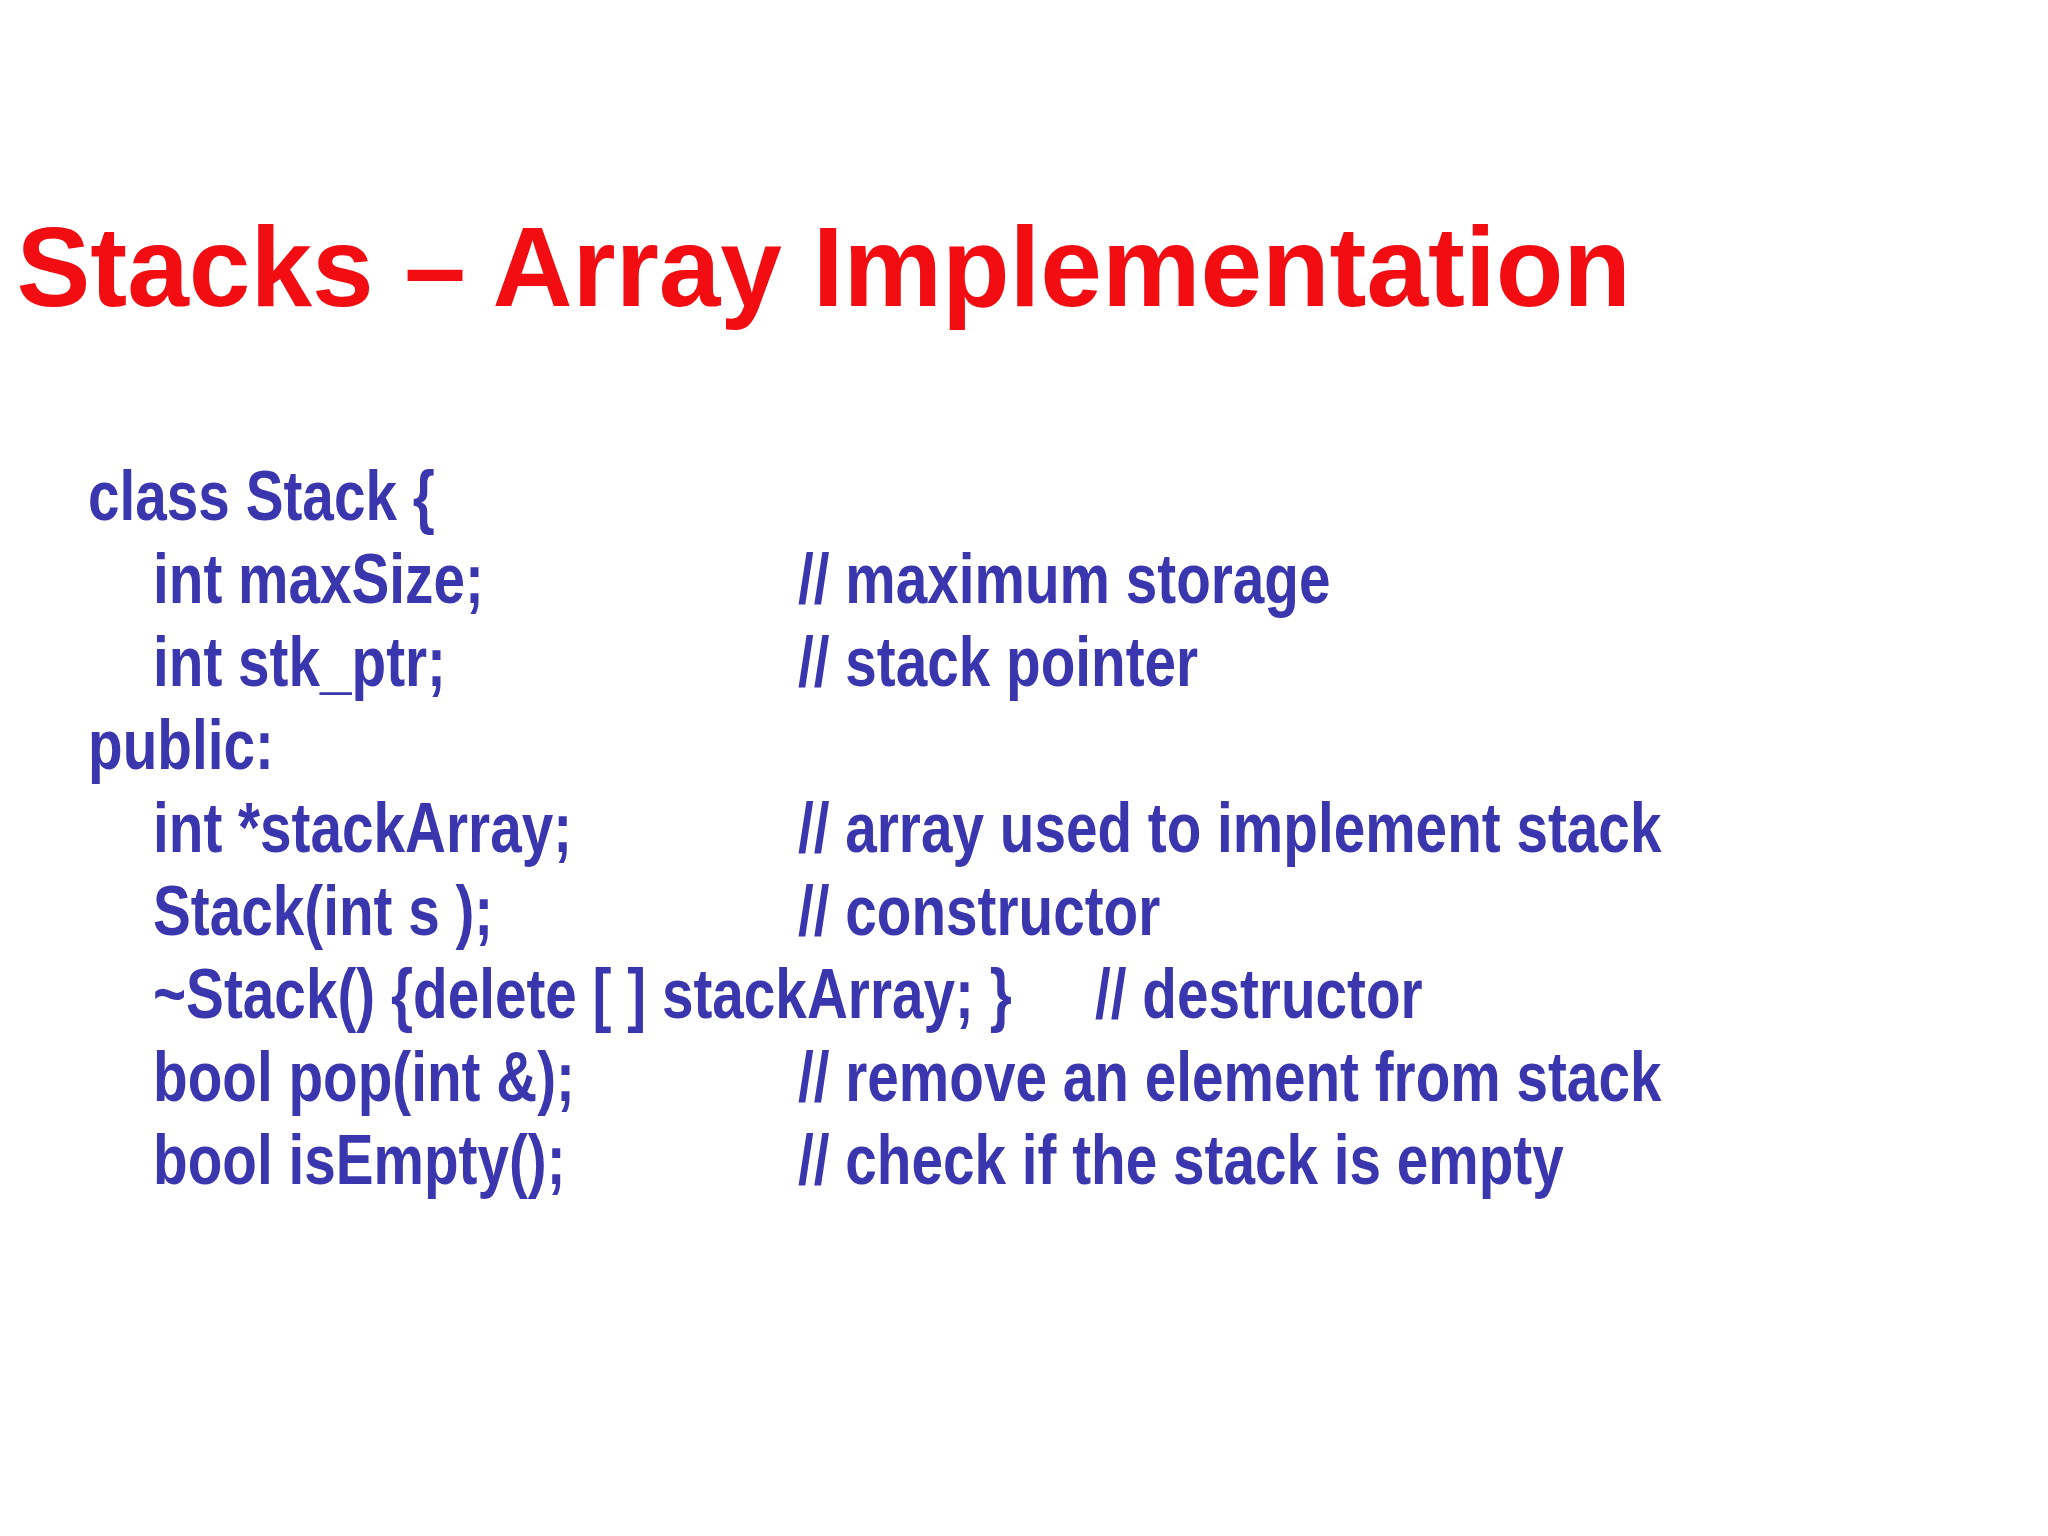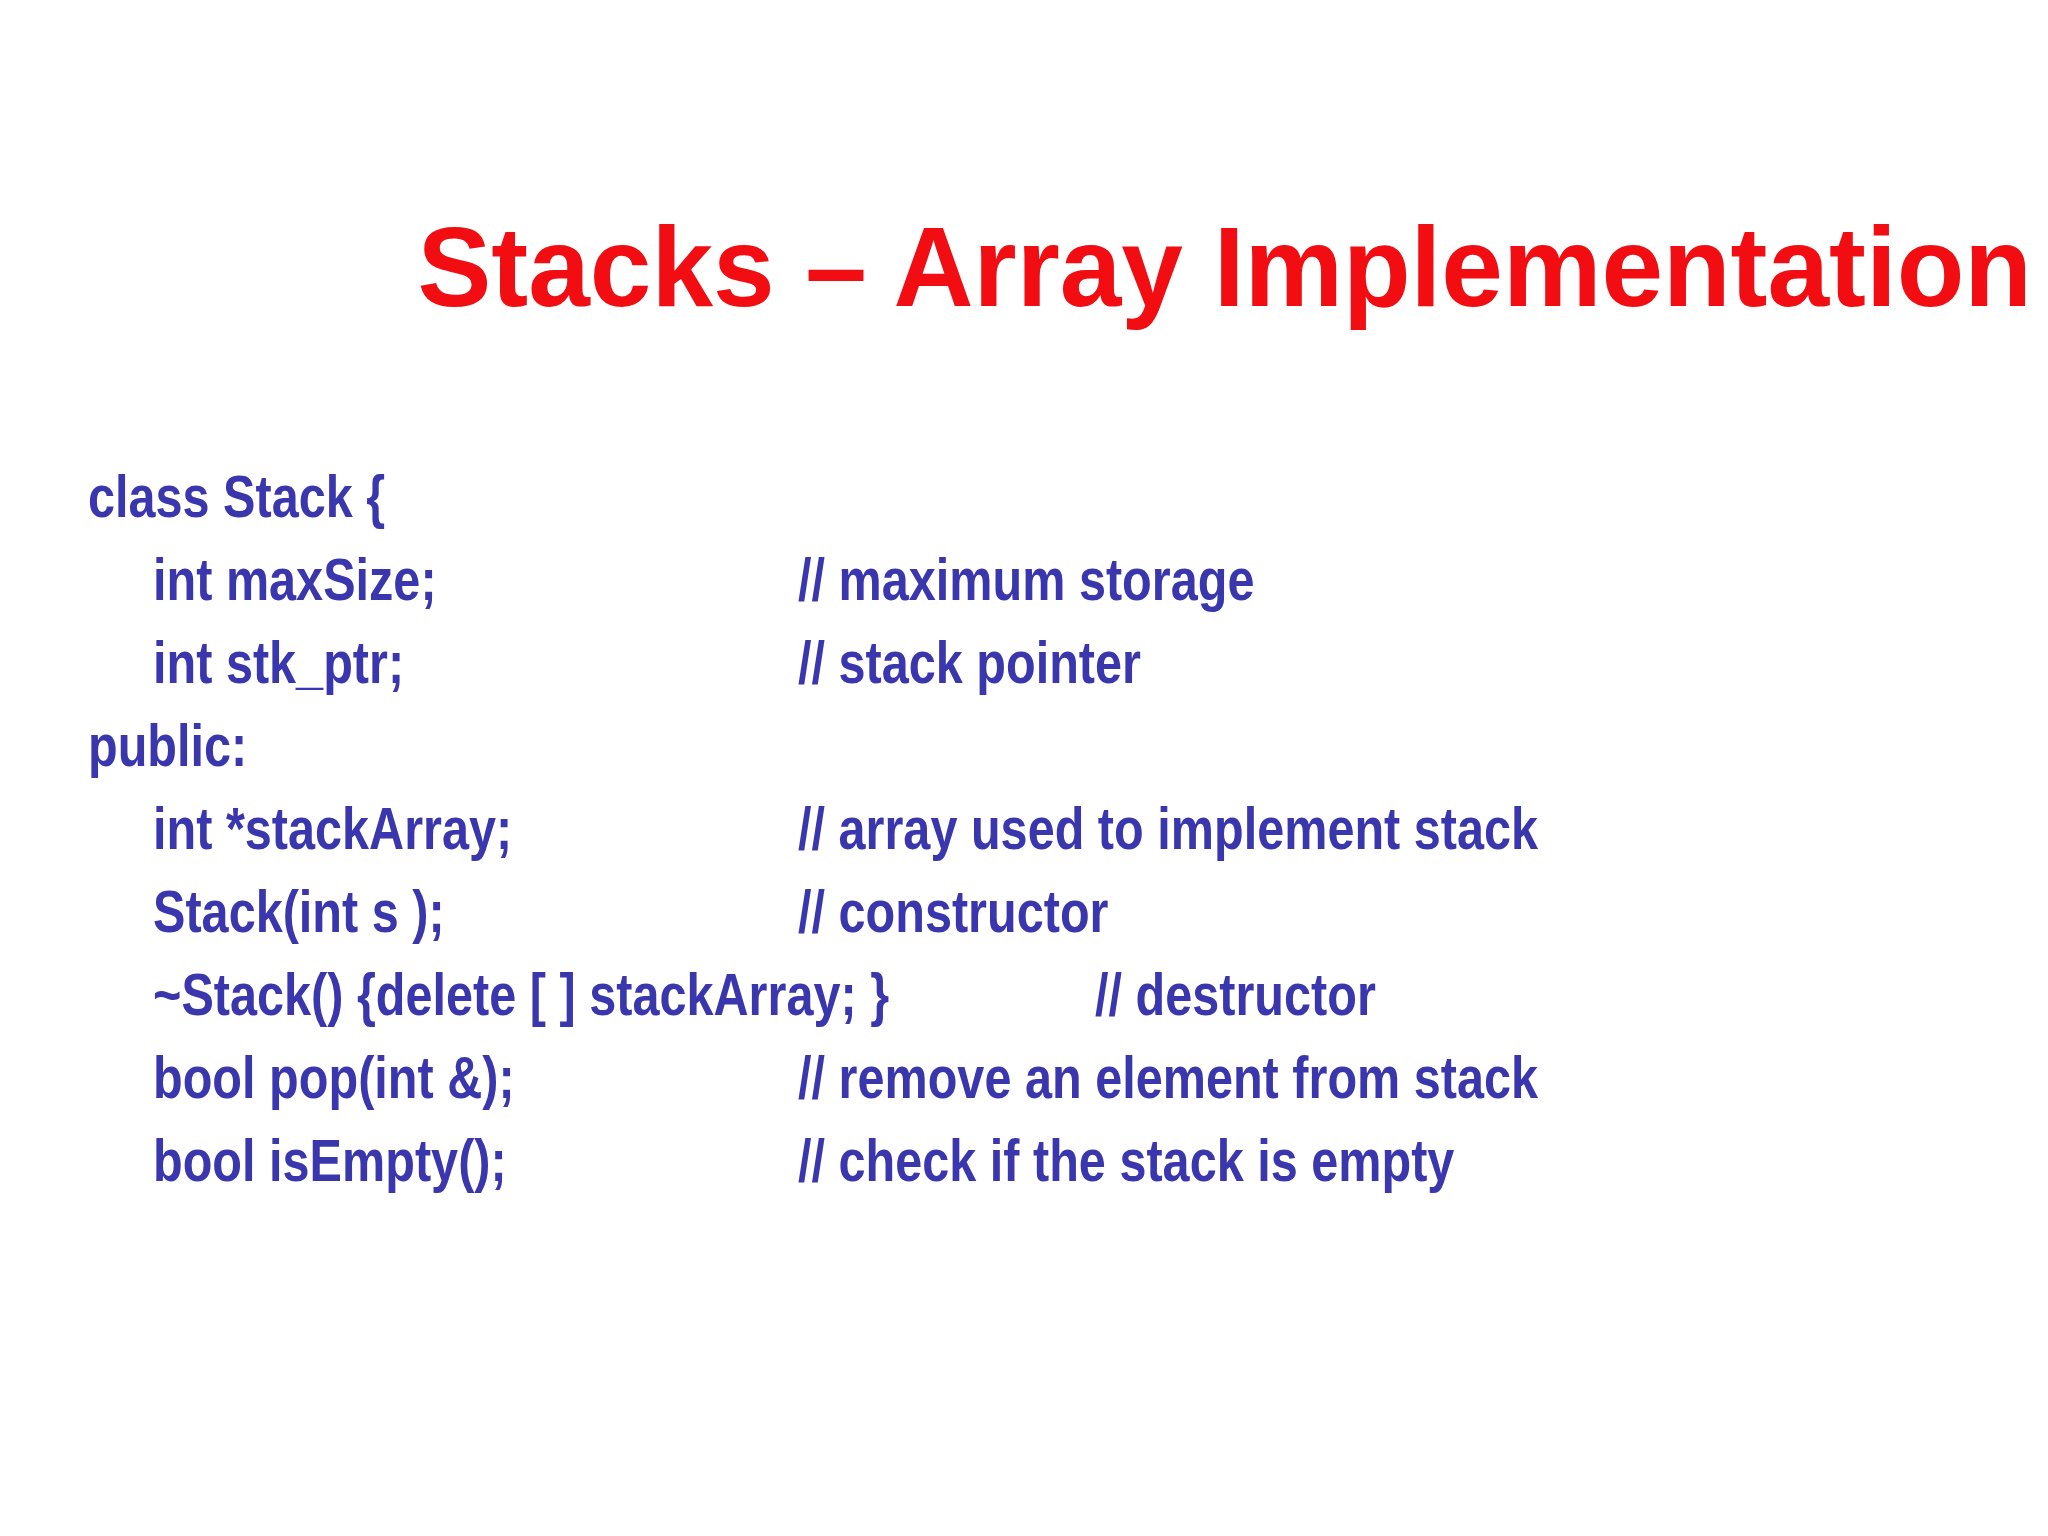--- a/index.html
+++ b/index.html
@@ -10,37 +10,37 @@
     position: relative;
     overflow: hidden;
     font-family: "Liberation Sans", sans-serif;
     font-weight: bold;
   }
   .slide-title {
     position: absolute;
     top: 200px;
     left: 0;
     width: 2048px;
-    text-align: right;
+    text-align: left;
     color: #f10d11;
     font-size: 113px;
     line-height: 1.2;
     white-space: nowrap;
   }
   .slide-title .squeeze {
     display: inline-block;
     transform: scaleX(0.98);
   }
   .code-block {
     position: absolute;
     top: 455px;
     left: 0;
     width: 2048px;
     color: #3a36ae;
-    font-size: 60px;
+    font-size: 70px;
   }
   .code-row {
     position: relative;
     height: 83px;
     line-height: 83px;
     white-space: nowrap;
   }
   .code-text, .comment-text {
     position: absolute;
     top: 0;

